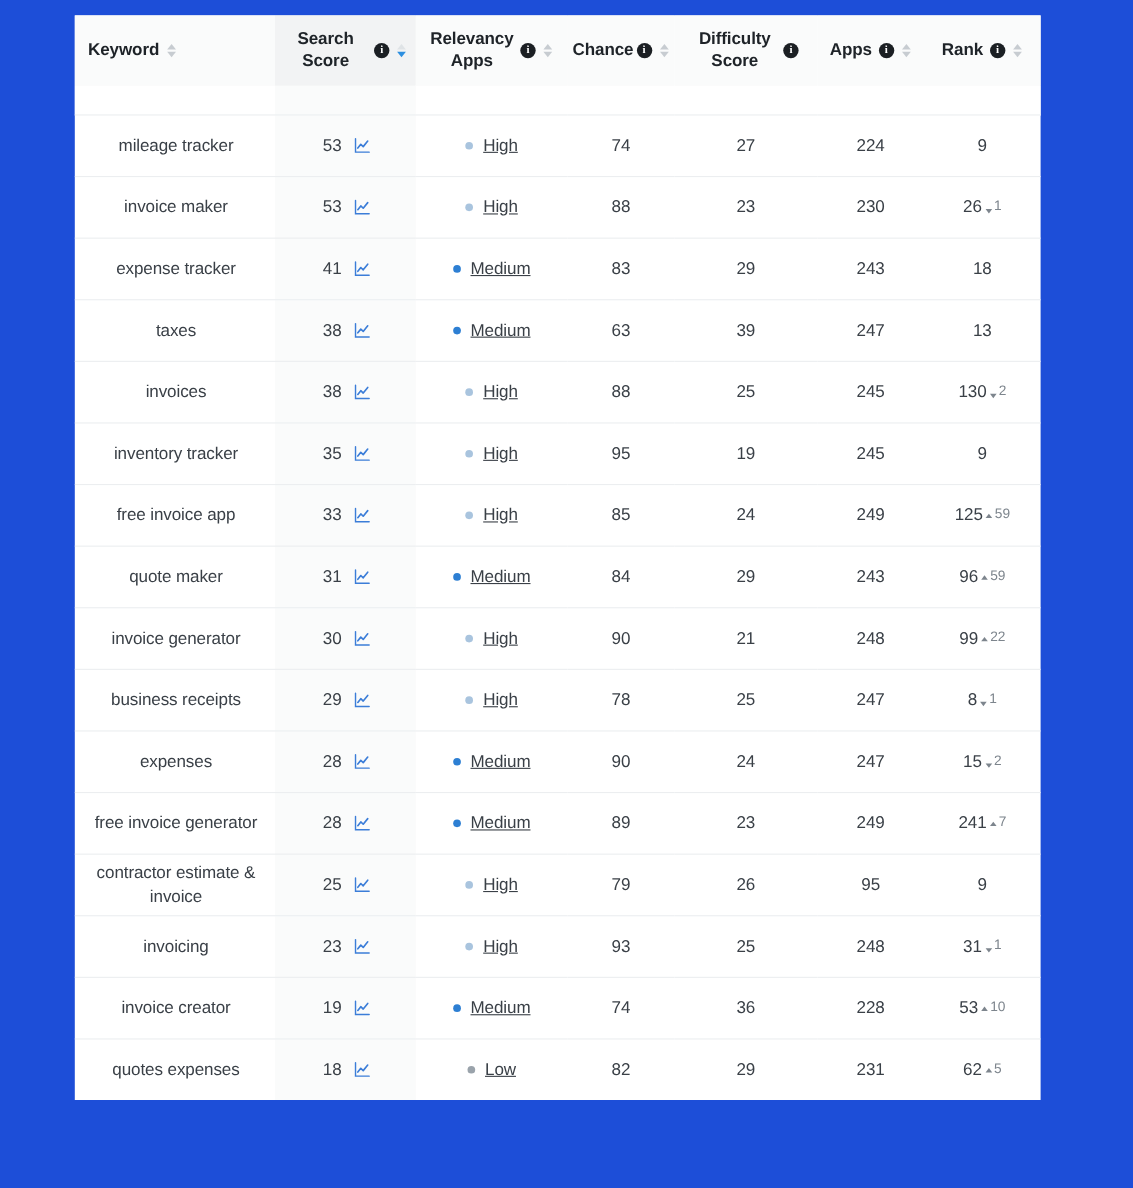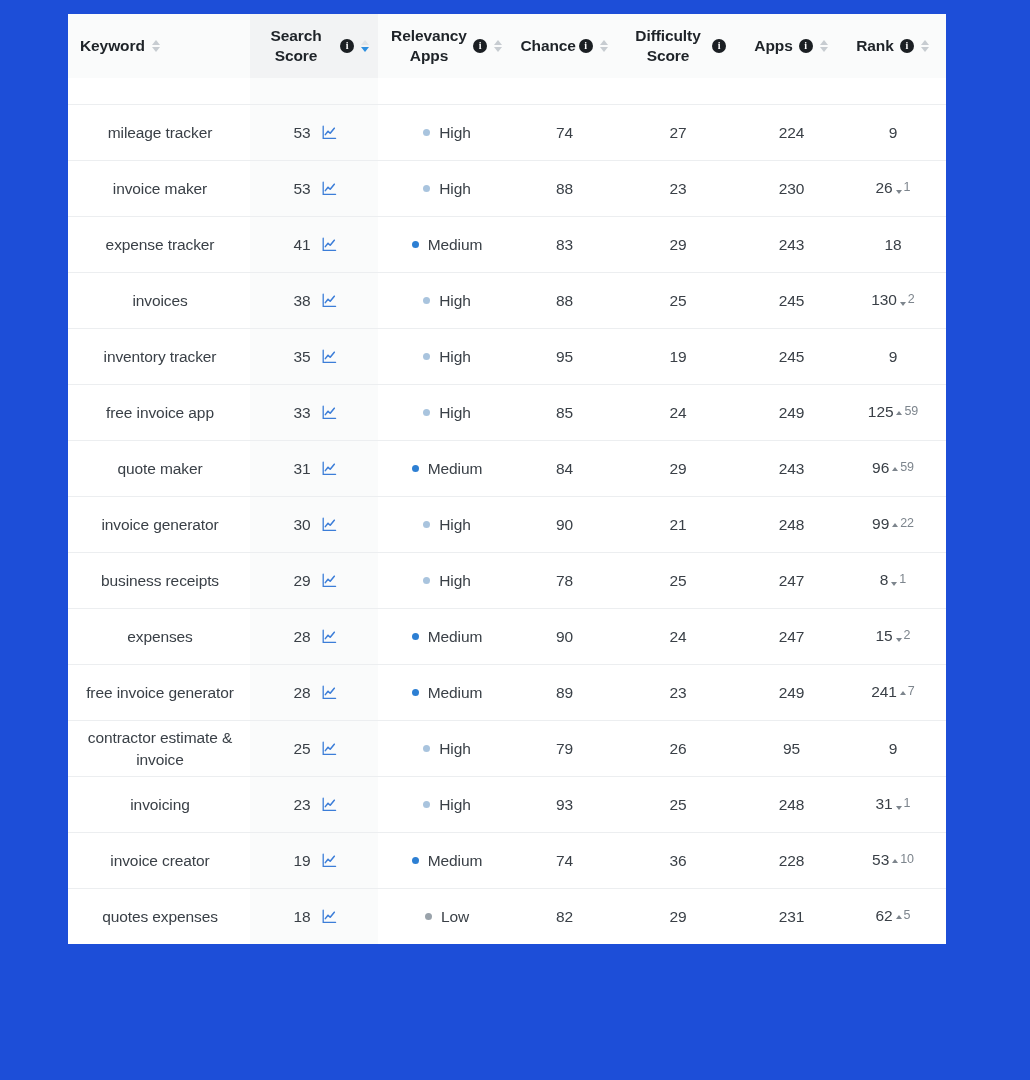--- a/index.html
+++ b/index.html
@@ -176,20 +176,21 @@
     height: 17px;
     cursor: pointer;
     line-height: 0;
   }
 
   .chance-inner {
     display: flex;
     align-items: center;
     justify-content: center;
     gap: 9px;
+    text-decoration: underline;
   }
   .dot {
     width: 7px;
     height: 7px;
     border-radius: 50%;
     flex: 0 0 auto;
   }
   .dot.high   { background: #a9c4de; }
   .dot.medium { background: #2d7fd3; }
   .dot.low    { background: #9aa3ab; }
@@ -390,20 +391,44 @@
               </div>
             </td>
             <td>83</td>
             <td>29</td>
             <td>243</td>
             <td><span class="rank-inner">
                 <span class="rank-val">18</span>
               </span></td>
           </tr>
           <tr class="data-row">
+            <td class="keyword-cell">taxes</td>
+            <td class="sorted-col">
+              <div class="search-cell-inner">
+                <span class="search-val">38</span>
+                <span class="chart-icon"><svg width="17" height="17" viewBox="0 0 17 17">
+                    <path d="M2.2 2.2 L2.2 14.3 L14.6 14.3" fill="none" stroke="#3b7dd8" stroke-width="1.3" stroke-linecap="round"></path>
+                    <path d="M4.3 10.6 L7.0 7.2 L9.2 9.3 L13.3 4.2" fill="none" stroke="#3b7dd8" stroke-width="1.5" stroke-linecap="round" stroke-linejoin="round"></path>
+                  </svg></span>
+              </div>
+            </td>
+            <td>
+              <div class="chance-inner">
+                <span class="dot medium"></span>
+                <span>Medium</span>
+              </div>
+            </td>
+            <td>63</td>
+            <td>39</td>
+            <td>247</td>
+            <td><span class="rank-inner">
+                <span class="rank-val">13</span>
+              </span></td>
+          </tr>
+          <tr class="data-row">
             <td class="keyword-cell">invoices</td>
             <td class="sorted-col">
               <div class="search-cell-inner">
                 <span class="search-val">38</span>
                 <span class="chart-icon"><svg width="17" height="17" viewBox="0 0 17 17">
                     <path d="M2.2 2.2 L2.2 14.3 L14.6 14.3" fill="none" stroke="#3b7dd8" stroke-width="1.3" stroke-linecap="round"></path>
                     <path d="M4.3 10.6 L7.0 7.2 L9.2 9.3 L13.3 4.2" fill="none" stroke="#3b7dd8" stroke-width="1.5" stroke-linecap="round" stroke-linejoin="round"></path>
                   </svg></span>
               </div>
             </td>

